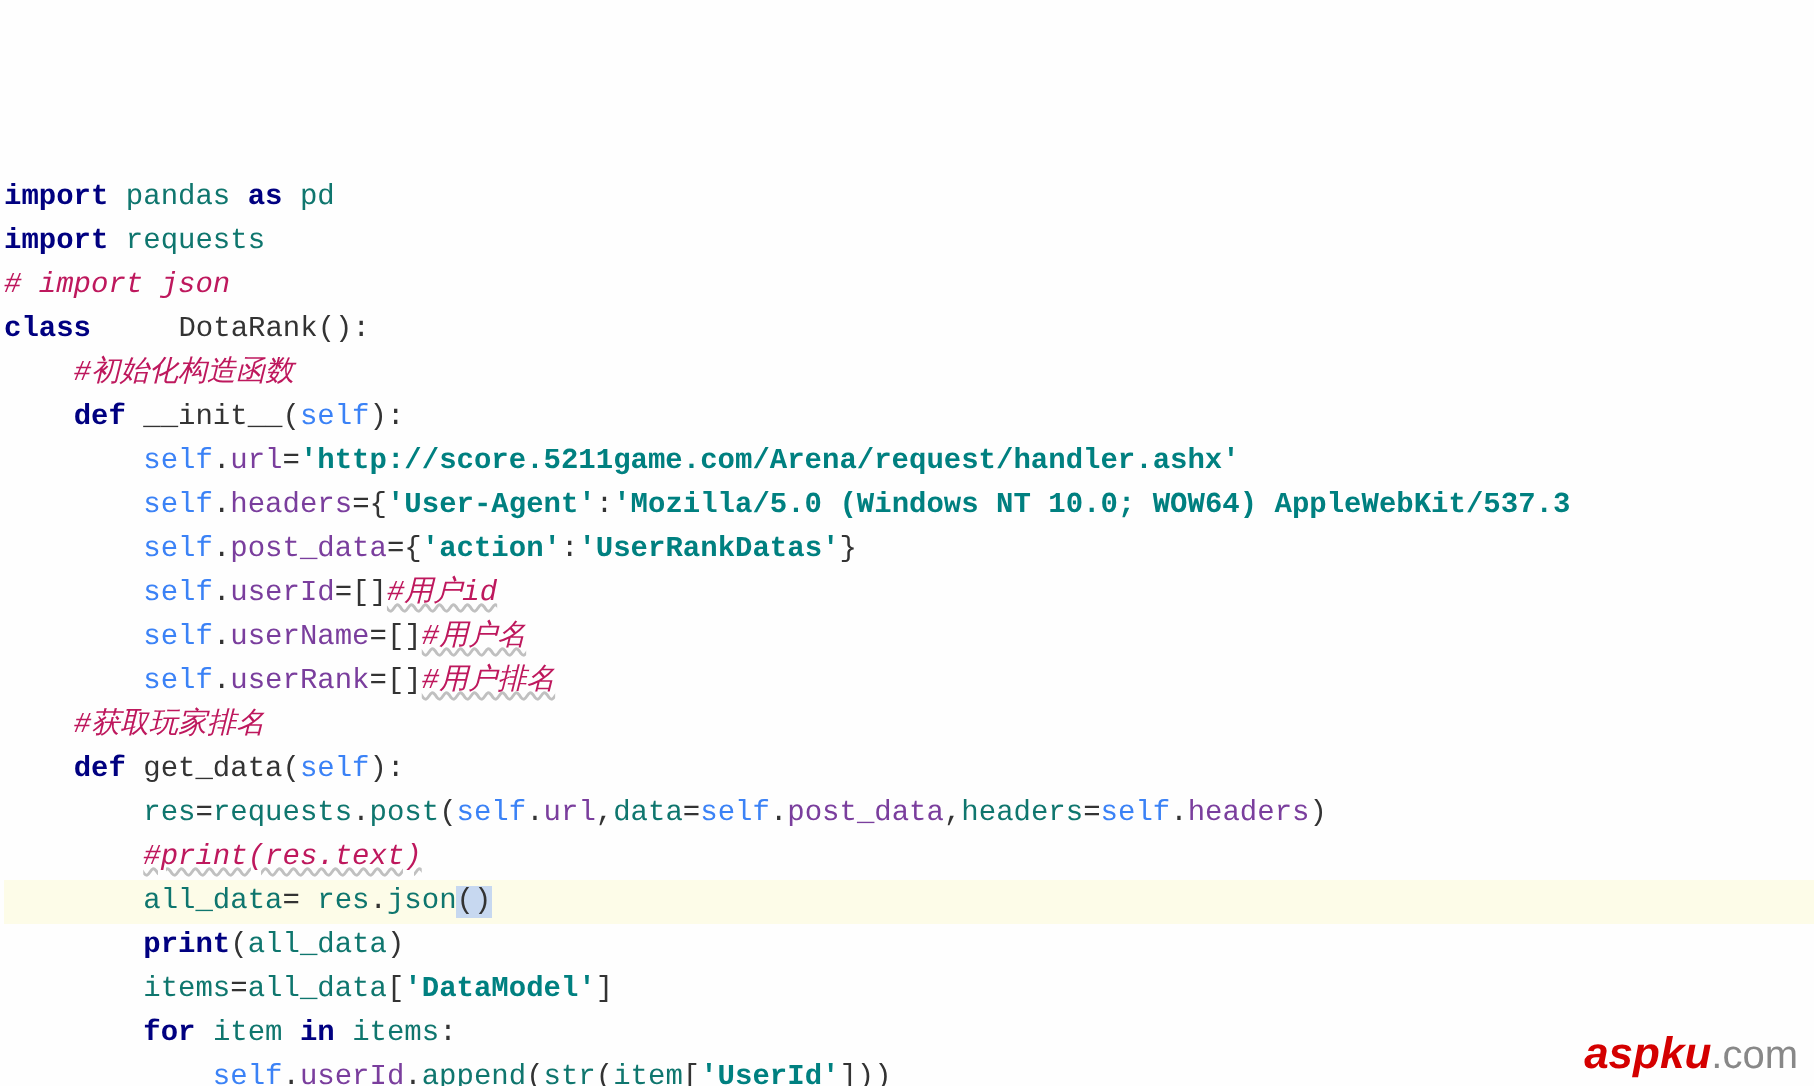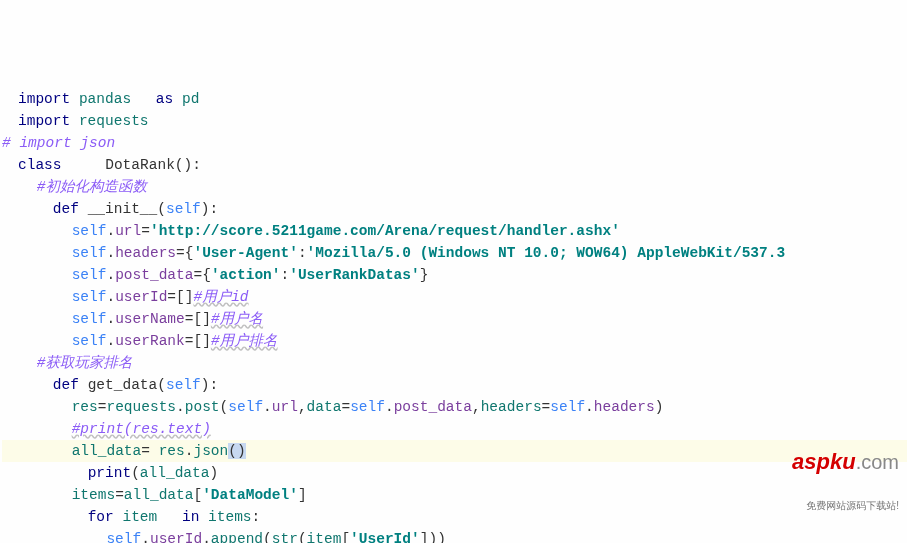--- a/index.html
+++ b/index.html
@@ -13,24 +13,24 @@
     white-space: pre;
     overflow: hidden;
     width: 907px;
     height: 543px;
     position: relative;
   }
   .code-area {
     padding: 0 0 0 2px;
   }
   .line { display: block; }
-  .kw   { color: #000080; font-weight: normal; margin-left: 16px; }      
+  .kw   { color: #000080; font-weight: bold; }      
   .name { color: #0f766e; }
   .cls  { color: #333; margin-left: 35px; }
-  .cmt  { color: #8b5cf6; font-style: italic; font-family: Liberation Mono, monospace; }
+  .cmt  { color: #be185d; font-style: italic; font-family: Liberation Mono, monospace; }
   .str  { color: #008080; font-weight: bold; font-family: Liberation Mono, monospace; }
   .self { color: #3b82f6; }
   .prop { color: #7a3e9d; }
   .func { color: #333; }
   .pun  { color: #333; }
 
   .hl-line {
     background: #fdfce8;
     font-family: Liberation Mono, monospace;
   }
@@ -60,17 +60,16 @@
 </style>
 </head>
 <body>
 
 
 
 <div class="code-area"><div class="line"><span class="kw">import</span> <span class="name">pandas</span> <span class="kw">as</span> <span class="name">pd</span></div><div class="line"><span class="kw">import</span> <span class="name">requests</span></div><div class="line"><span class="cmt"># import json</span></div><div class="line"><span class="kw">class</span> <span class="cls">DotaRank</span><span class="pun">():</span></div><div class="line">    <span class="cmt">#初始化构造函数</span></div><div class="line">    <span class="kw">def</span> <span class="func">__init__</span><span class="pun">(</span><span class="self">self</span><span class="pun">):</span></div><div class="line">        <span class="self">self</span><span class="pun">.</span><span class="prop">url</span><span class="pun">=</span><span class="str">'http://score.5211game.com/Arena/request/handler.ashx'</span></div><div class="line">        <span class="self">self</span><span class="pun">.</span><span class="prop">headers</span><span class="pun">={</span><span class="str">'User-Agent'</span><span class="pun">:</span><span class="str">'Mozilla/5.0 (Windows NT 10.0; WOW64) AppleWebKit/537.3</span></div><div class="line">        <span class="self">self</span><span class="pun">.</span><span class="prop">post_data</span><span class="pun">={</span><span class="str">'action'</span><span class="pun">:</span><span class="str">'UserRankDatas'</span><span class="pun">}</span></div><div class="line">        <span class="self">self</span><span class="pun">.</span><span class="prop">userId</span><span class="pun">=[]</span><span class="cmt squiggle">#用户id</span></div><div class="line">        <span class="self">self</span><span class="pun">.</span><span class="prop">userName</span><span class="pun">=[]</span><span class="cmt squiggle">#用户名</span></div><div class="line">        <span class="self">self</span><span class="pun">.</span><span class="prop">userRank</span><span class="pun">=[]</span><span class="cmt squiggle">#用户排名</span></div><div class="line">    <span class="cmt">#获取玩家排名</span></div><div class="line">    <span class="kw">def</span> <span class="func">get_data</span><span class="pun">(</span><span class="self">self</span><span class="pun">):</span></div><div class="line">        <span class="name">res</span><span class="pun">=</span><span class="name">requests</span><span class="pun">.</span><span class="name">post</span><span class="pun">(</span><span class="self">self</span><span class="pun">.</span><span class="prop">url</span><span class="pun">,</span><span class="name">data</span><span class="pun">=</span><span class="self">self</span><span class="pun">.</span><span class="prop">post_data</span><span class="pun">,</span><span class="name">headers</span><span class="pun">=</span><span class="self">self</span><span class="pun">.</span><span class="prop">headers</span><span class="pun">)</span></div><div class="line">        <span class="cmt squiggle">#print(res.text)</span></div><div class="line hl-line">        <span class="name">all_data</span><span class="pun">= </span><span class="name">res</span><span class="pun">.</span><span class="name">json</span><span class="pun hl-paren">()</span></div><div class="line">        <span class="kw">print</span><span class="pun">(</span><span class="name">all_data</span><span class="pun">)</span></div><div class="line">        <span class="name">items</span><span class="pun">=</span><span class="name">all_data</span><span class="pun">[</span><span class="str">'DataModel'</span><span class="pun">]</span></div><div class="line">        <span class="kw">for</span> <span class="name">item</span> <span class="kw">in</span> <span class="name">items</span><span class="pun">:</span></div><div class="line">            <span class="self">self</span><span class="pun">.</span><span class="prop">userId</span><span class="pun">.</span><span class="name">append</span><span class="pun">(</span><span class="name">str</span><span class="pun">(</span><span class="name">item</span><span class="pun">[</span><span class="str">'UserId'</span><span class="pun">]))</span></div></div>
 
 <div class="watermark">
   <span>aspku</span><span class="com">.com</span>
-  <span class="sub">免费网站源码下载站!</span>
 </div>
 
 
 
 
 </body></html>

